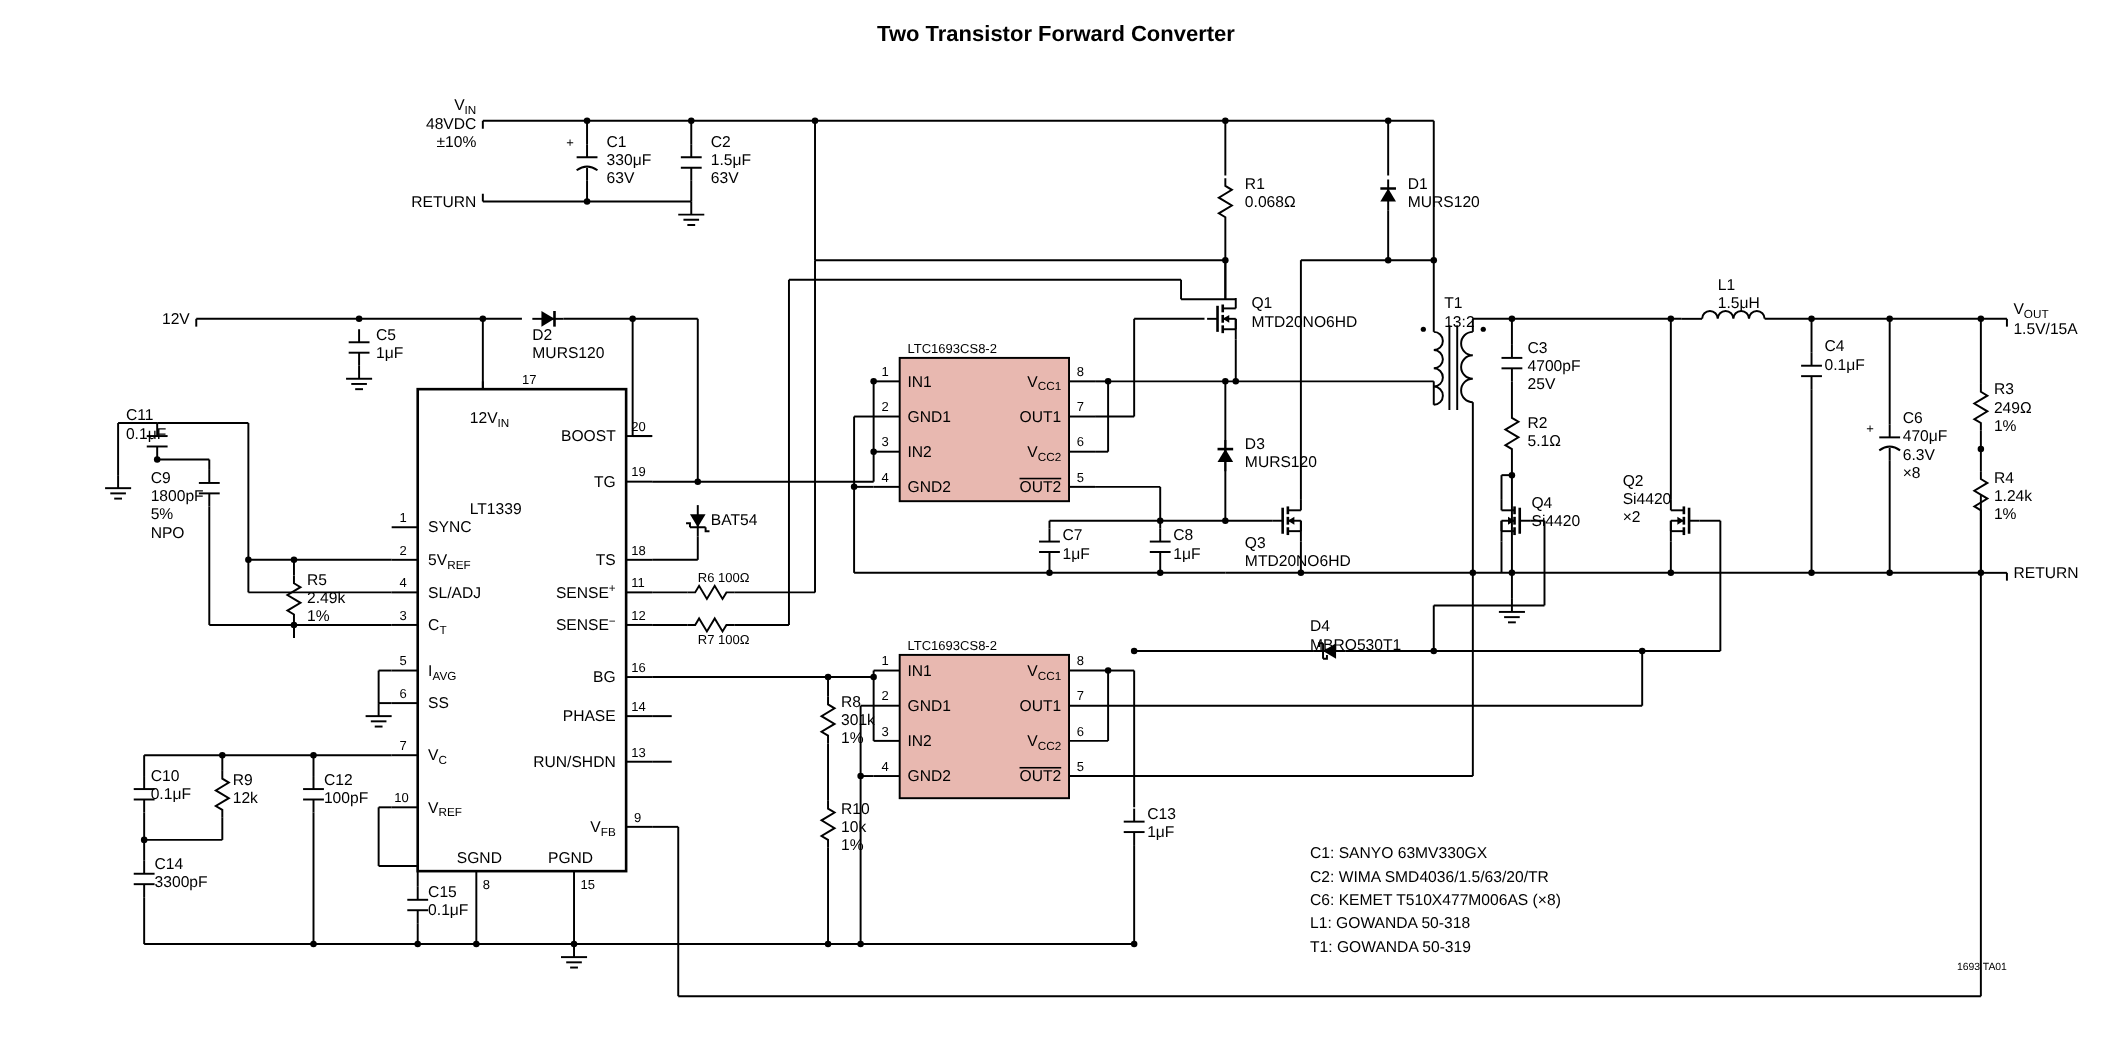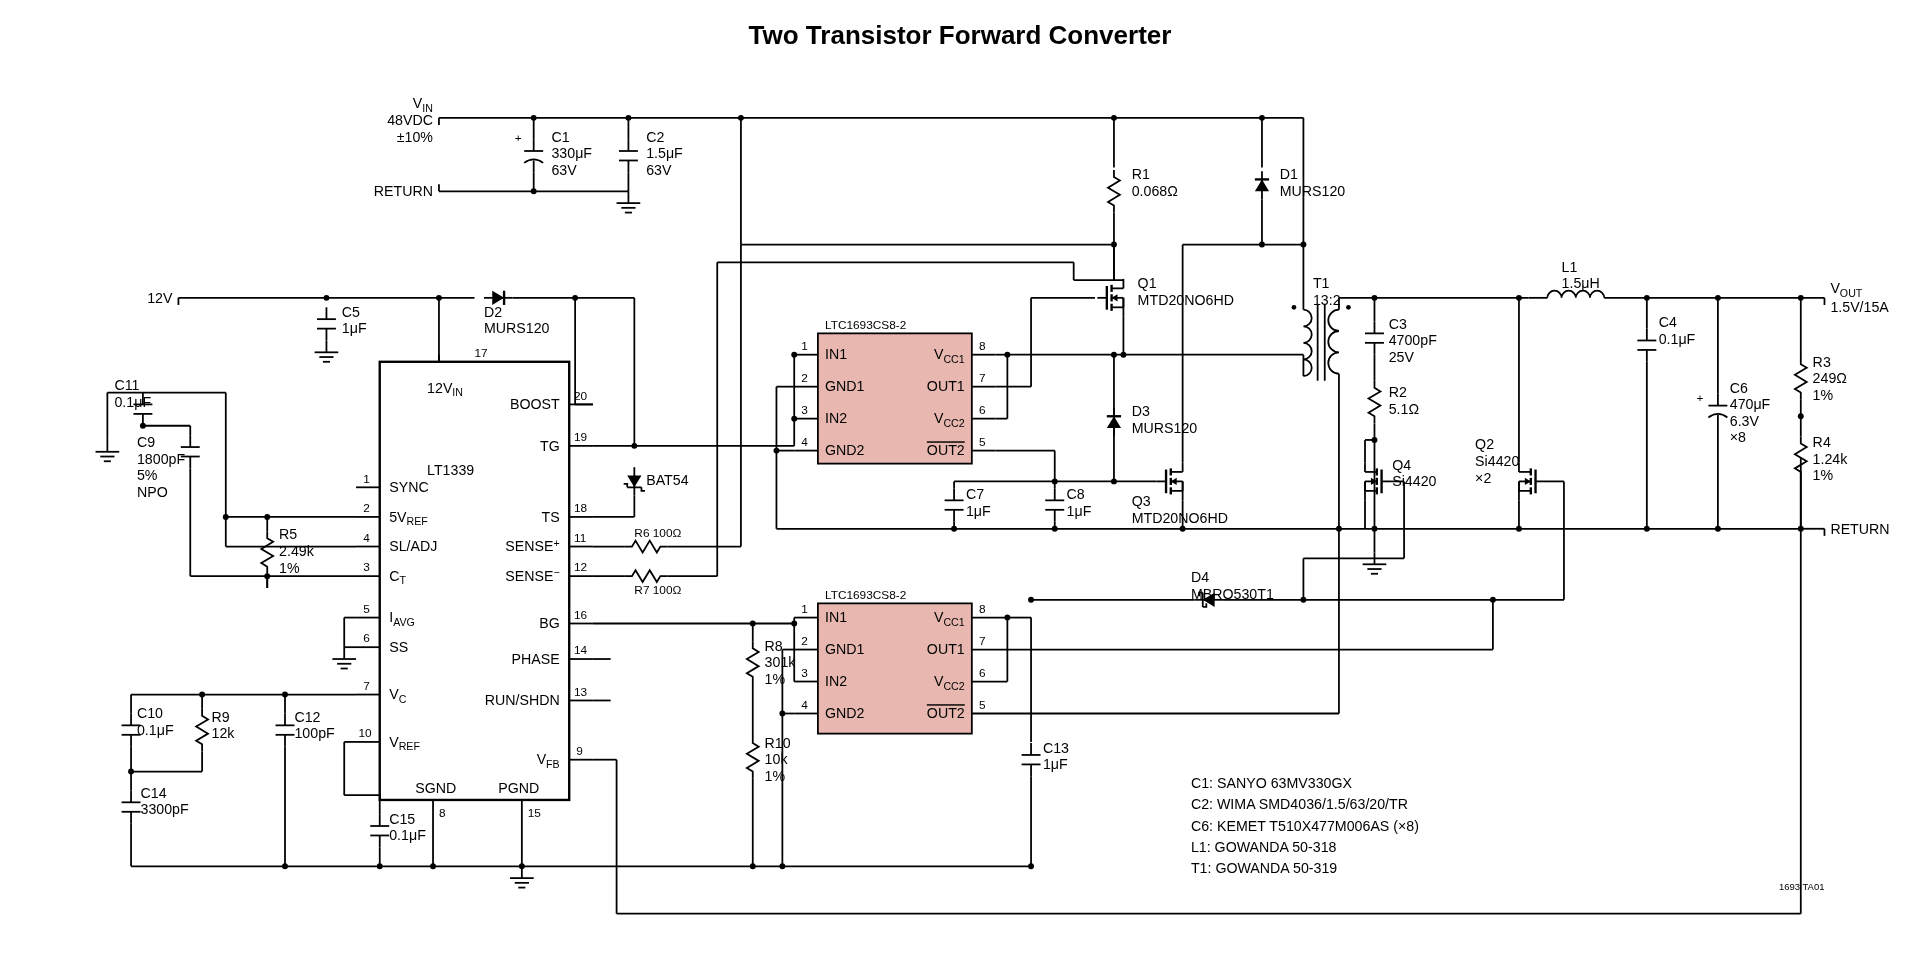--- a/index.html
+++ b/index.html
@@ -4,21 +4,21 @@
 <style>
   body {
     margin: 0;
     padding: 20px;
     font-family: Arial, Helvetica, sans-serif;
     background: #fff;
     color: #000;
   }
   .title {
     text-align: center;
-    font-size: 26px;
+    font-size: 20px;
     font-weight: bold;
     margin-bottom: 10px;
   }
   svg {
     display: block;
     margin: 0 auto;
   }
   .wire { stroke: #000; stroke-width: 1.5; fill: none; }
   .thick { stroke-width: 2; }
   .chip { fill: #e8b8b0; stroke: #000; stroke-width: 1.5; }

